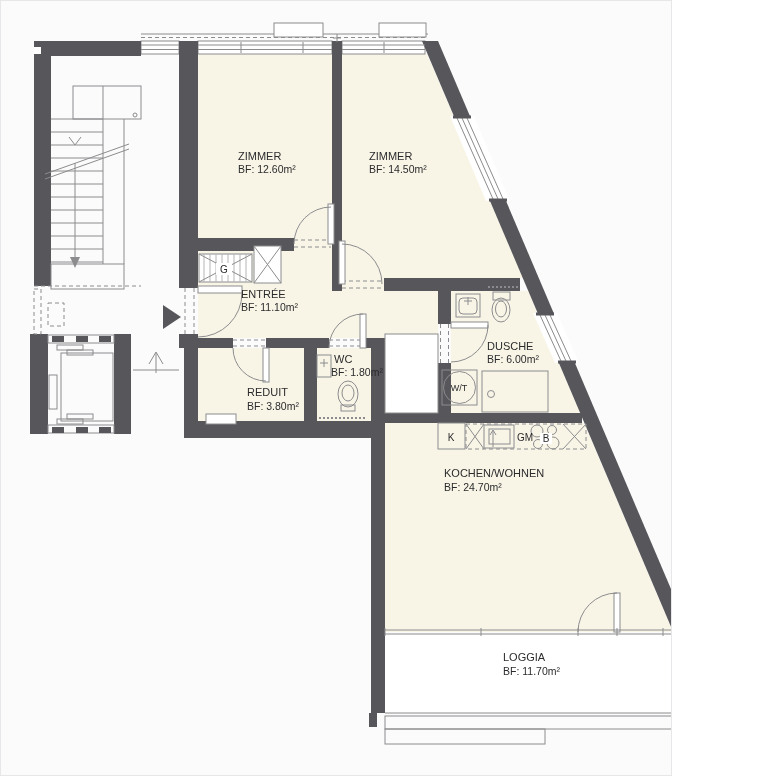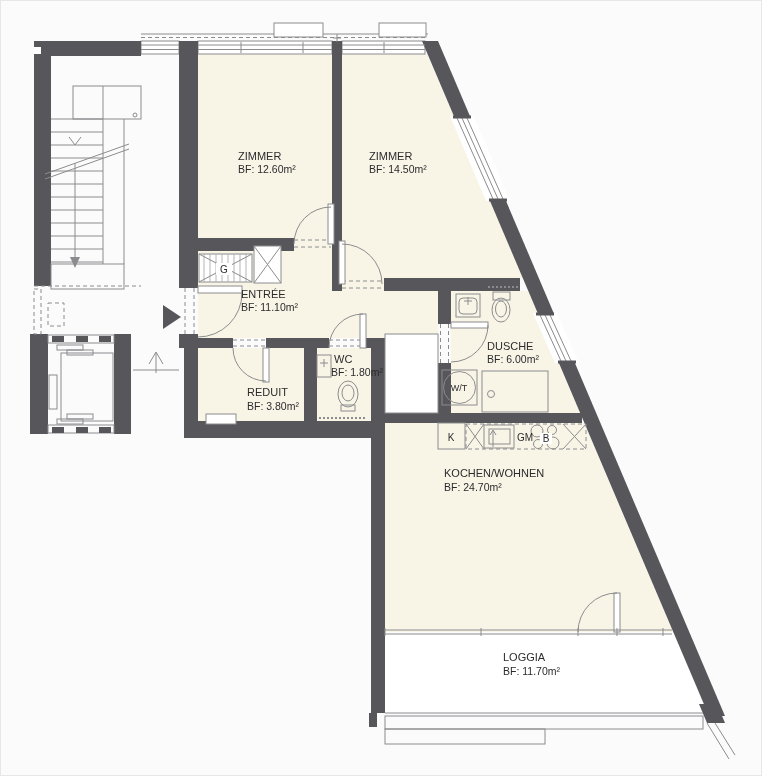--- a/index.html
+++ b/index.html
@@ -1,16 +1,16 @@
 <!DOCTYPE html>
 <html><head>
 <meta charset="utf-8">
 <style>
   html,body{margin:0;padding:0;background:#ffffff;}
-  #stage{position:relative;width:762px;height:776px;background:#fbfbfc;
+  #stage{position:relative;width:672px;height:776px;background:#fbfbfc;
          border:1px solid #e7e7e9;box-sizing:border-box;
          font-family:"Liberation Sans",sans-serif;overflow:hidden;}
   svg{display:block;}
   .room{fill:#f8f5e7;stroke:none;}
   .white{fill:#ffffff;stroke:none;}
   .whiteln{fill:#ffffff;stroke:#8c8c8e;stroke-width:1;}
   .wall{fill:#57575b;stroke:none;}
   .thin{fill:none;stroke:#8c8c8e;stroke-width:1;}
   .thinlt{fill:none;stroke:#b5b5b7;stroke-width:1;}
   .dash{fill:none;stroke:#8c8c8e;stroke-width:1;stroke-dasharray:4 3;}

